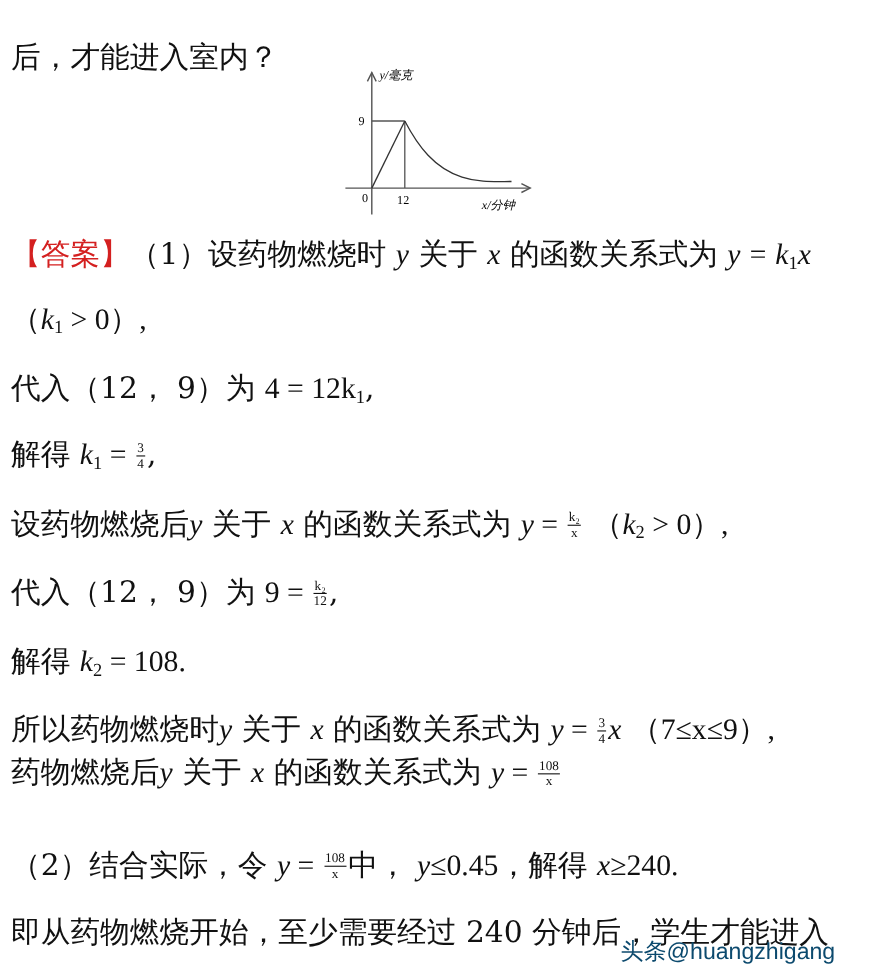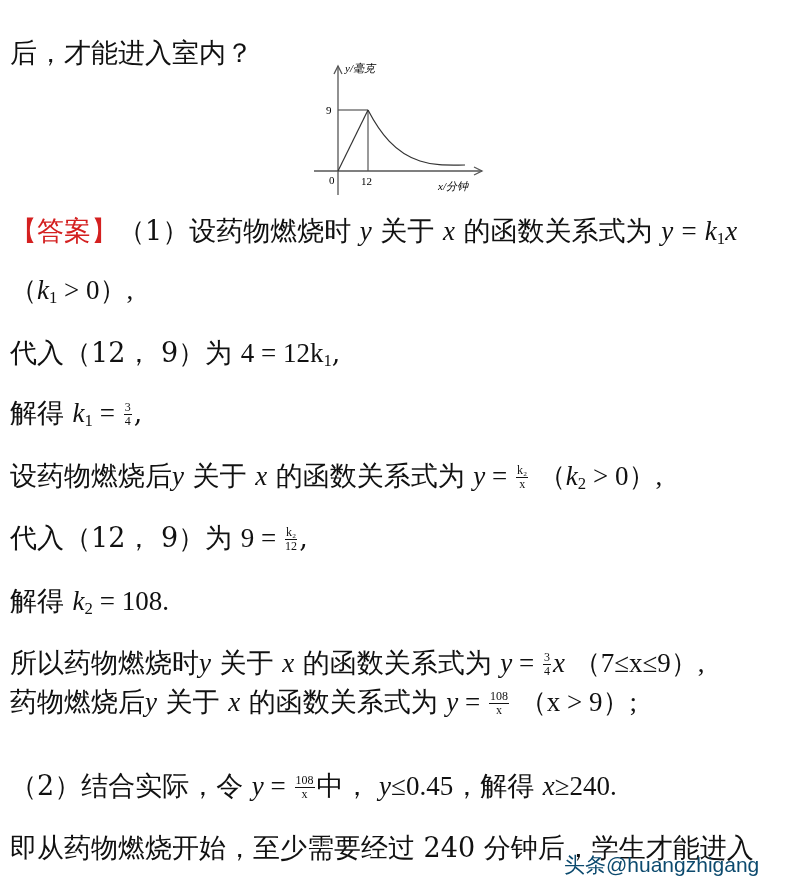--- a/index.html
+++ b/index.html
@@ -109,21 +109,20 @@
   <span class="m">y</span><span class="n"> = </span><span class="frac"><span class="num">3</span><span class="den">4</span></span><span class="m">x</span>
   <span class="n">（7≤x≤9）,</span>
 </div>
 
 <div class="line" style="top:672px;margin-top:12px;">
   <span>药物燃烧后</span><span class="m">y</span>
   <span>关于</span>
   <span class="m">x</span>
   <span>的函数关系式为</span>
   <span class="m">y</span><span class="n"> = </span><span class="frac"><span class="num">108</span><span class="den">x</span></span>
-  <span class="n">（x &gt; 9）;</span>
 </div>
 
 <div class="line" style="top:768px;">
   <span>（2）结合实际，令</span>
   <span class="m">y</span><span class="n"> = </span><span class="frac"><span class="num">108</span><span class="den">x</span></span><span>中，</span>
   <span class="m">y</span><span class="n">≤0.45，解得</span>
   <span class="m">x</span><span class="n">≥240.</span>
 </div>
 
 <div class="line" style="top:830px;text-align:center;">即从药物燃烧开始，至少需要经过 240 分钟后，学生才能进入</div>

